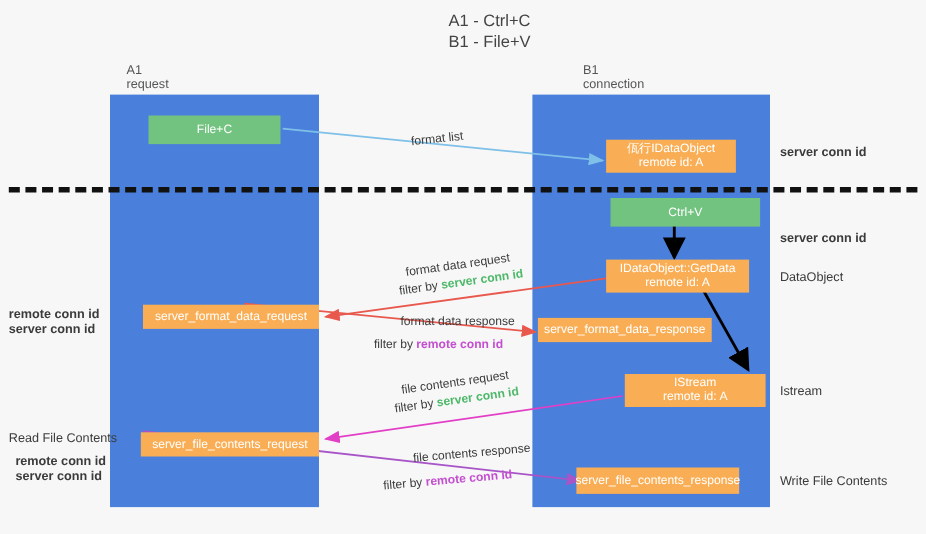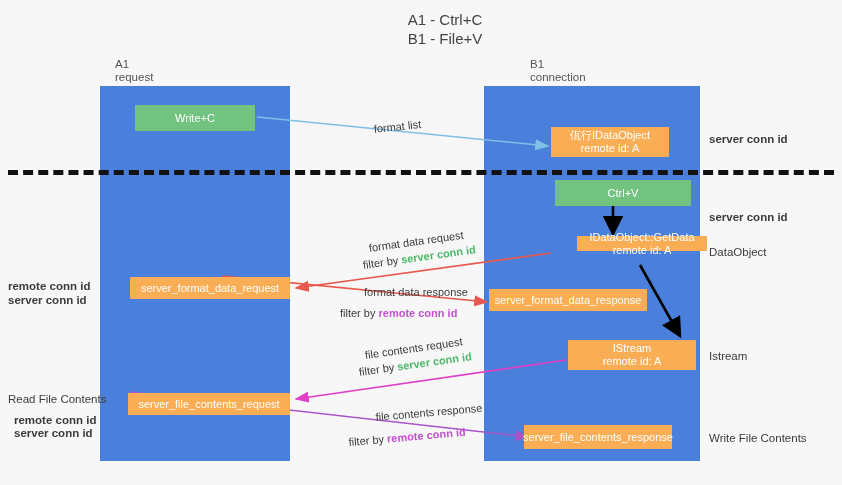--- a/index.html
+++ b/index.html
@@ -93,33 +93,33 @@
     <line x1="640" y1="265" x2="680" y2="336" stroke="#000" stroke-width="2.6" marker-end="url(#ah-black)"></line>
 
     <line x1="566" y1="360" x2="296" y2="399" stroke="#e23fc7" stroke-width="1.6" marker-end="url(#ah-magenta)"></line>
 
     <line x1="130" y1="392" x2="528" y2="437" stroke="#a855c8" stroke-width="1.6" marker-end="url(#ah-purple)"></line>
   </svg>
 
   <div class="dashed"></div>
 
   <div class="node green" style="left:135px;top:105px;width:120px;height:26px;">
-    <div>Write+C</div>
+    <div>File+C</div>
   </div>
 
   <div class="node orange" style="left:551px;top:127px;width:118px;height:30px;">
     <div>佤行IDataObject</div>
     <div class="l2">remote id: A</div>
   </div>
 
   <div class="node green" style="left:555px;top:180px;width:136px;height:26px;">
     <div>Ctrl+V</div>
   </div>
 
-  <div class="node orange" style="left:551px;top:236px;width:130px;height:15px;margin-left:26px;">
+  <div class="node orange" style="left:551px;top:236px;width:130px;height:30px;">
     <div>IDataObject::GetData</div>
     <div class="l2">remote id: A</div>
   </div>
 
   <div class="node orange" style="left:489px;top:289px;width:158px;height:22px;">
     <div>server_format_data_response</div>
   </div>
 
   <div class="node orange" style="left:130px;top:277px;width:160px;height:22px;">
     <div>server_format_data_request</div>

